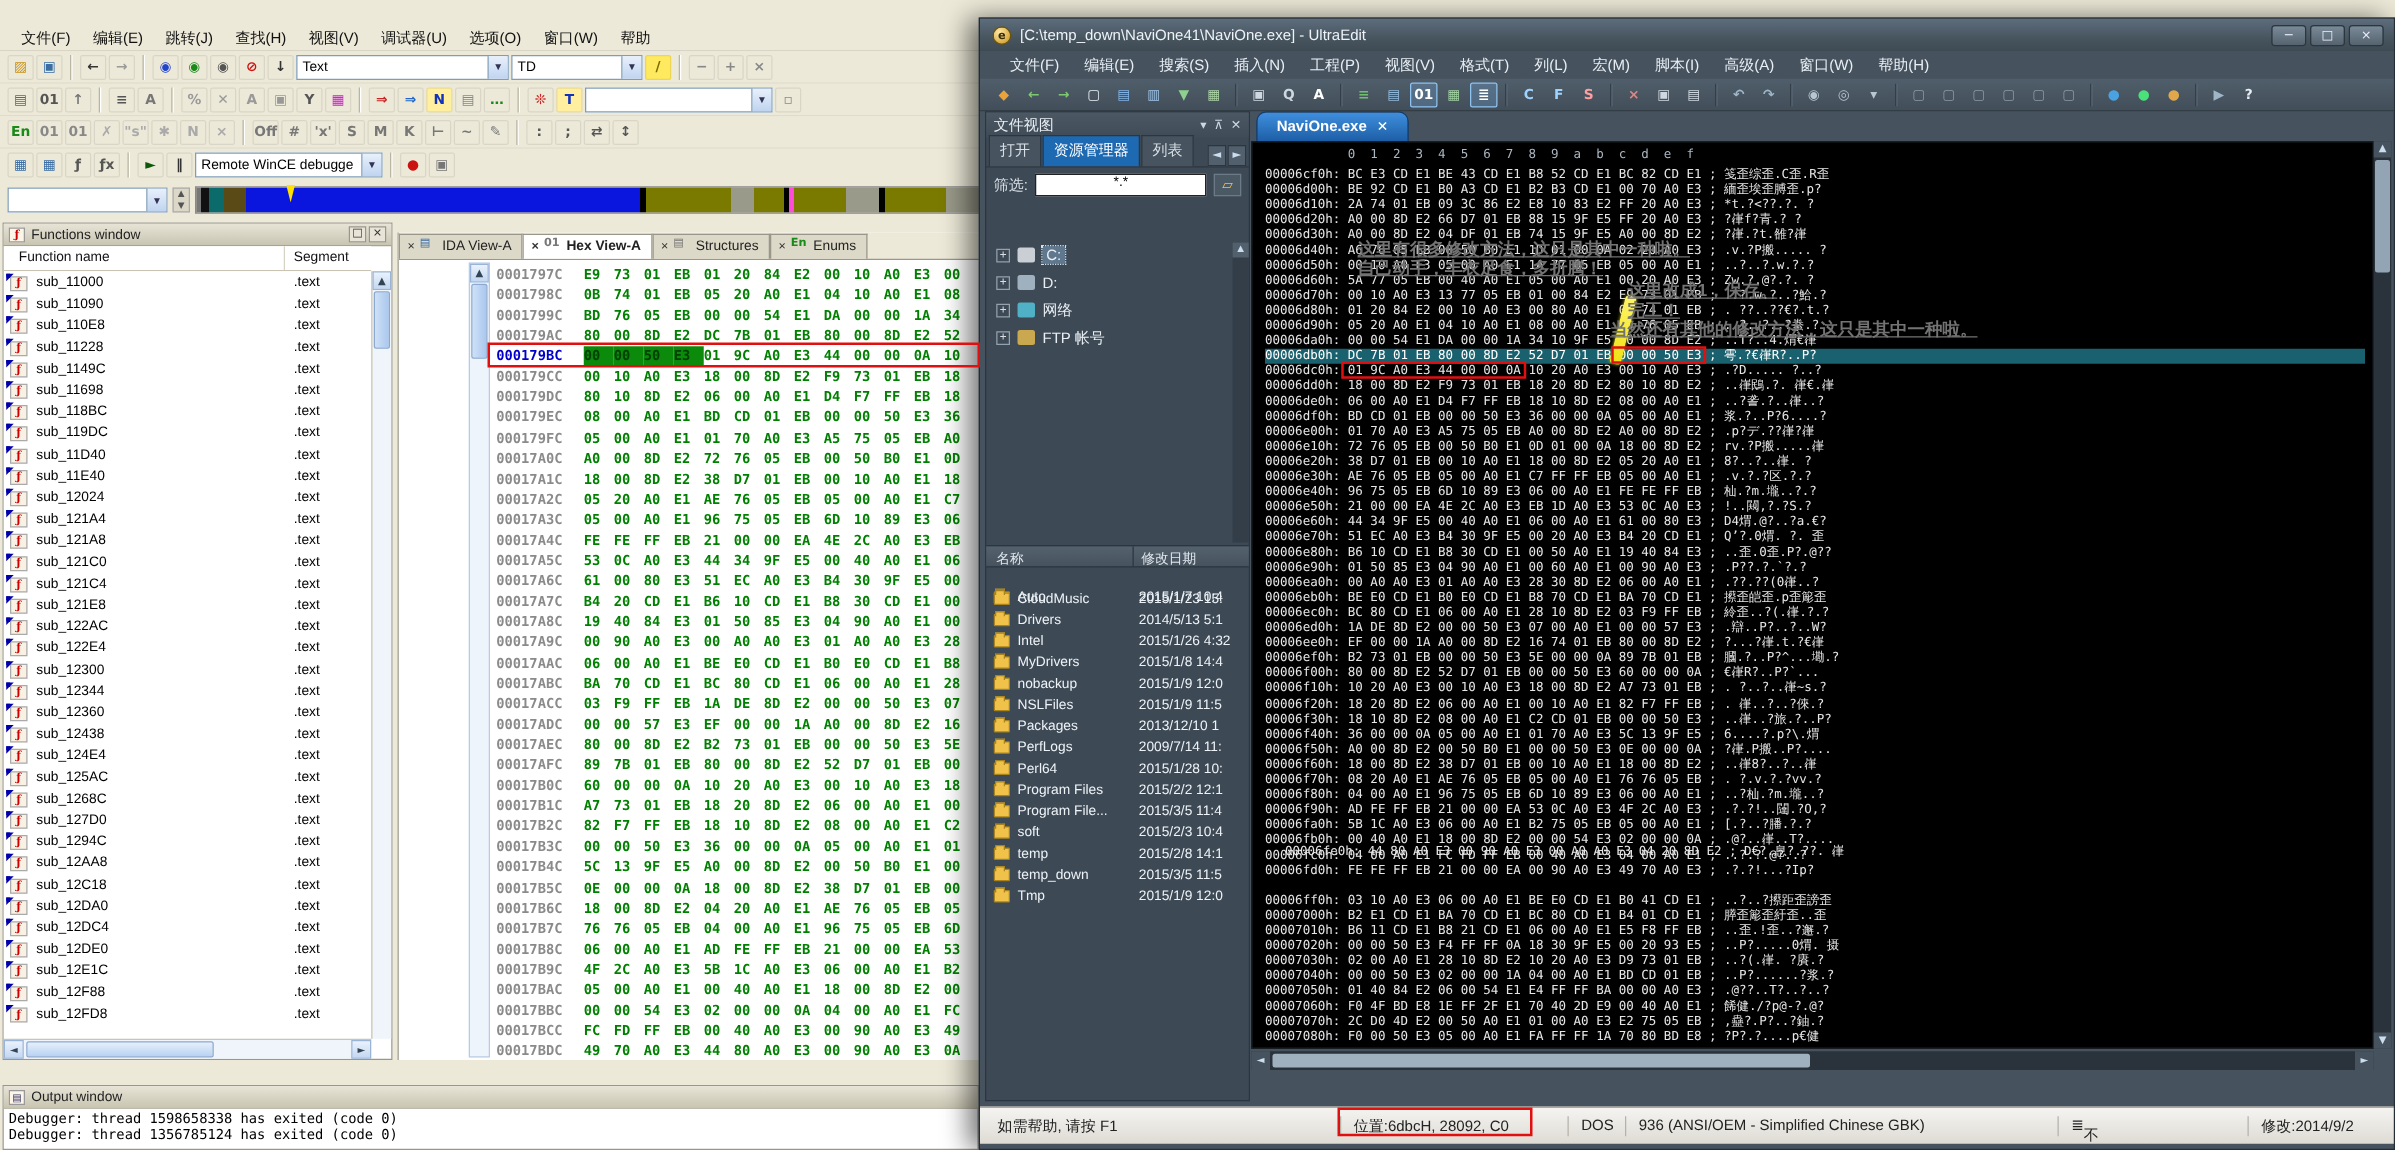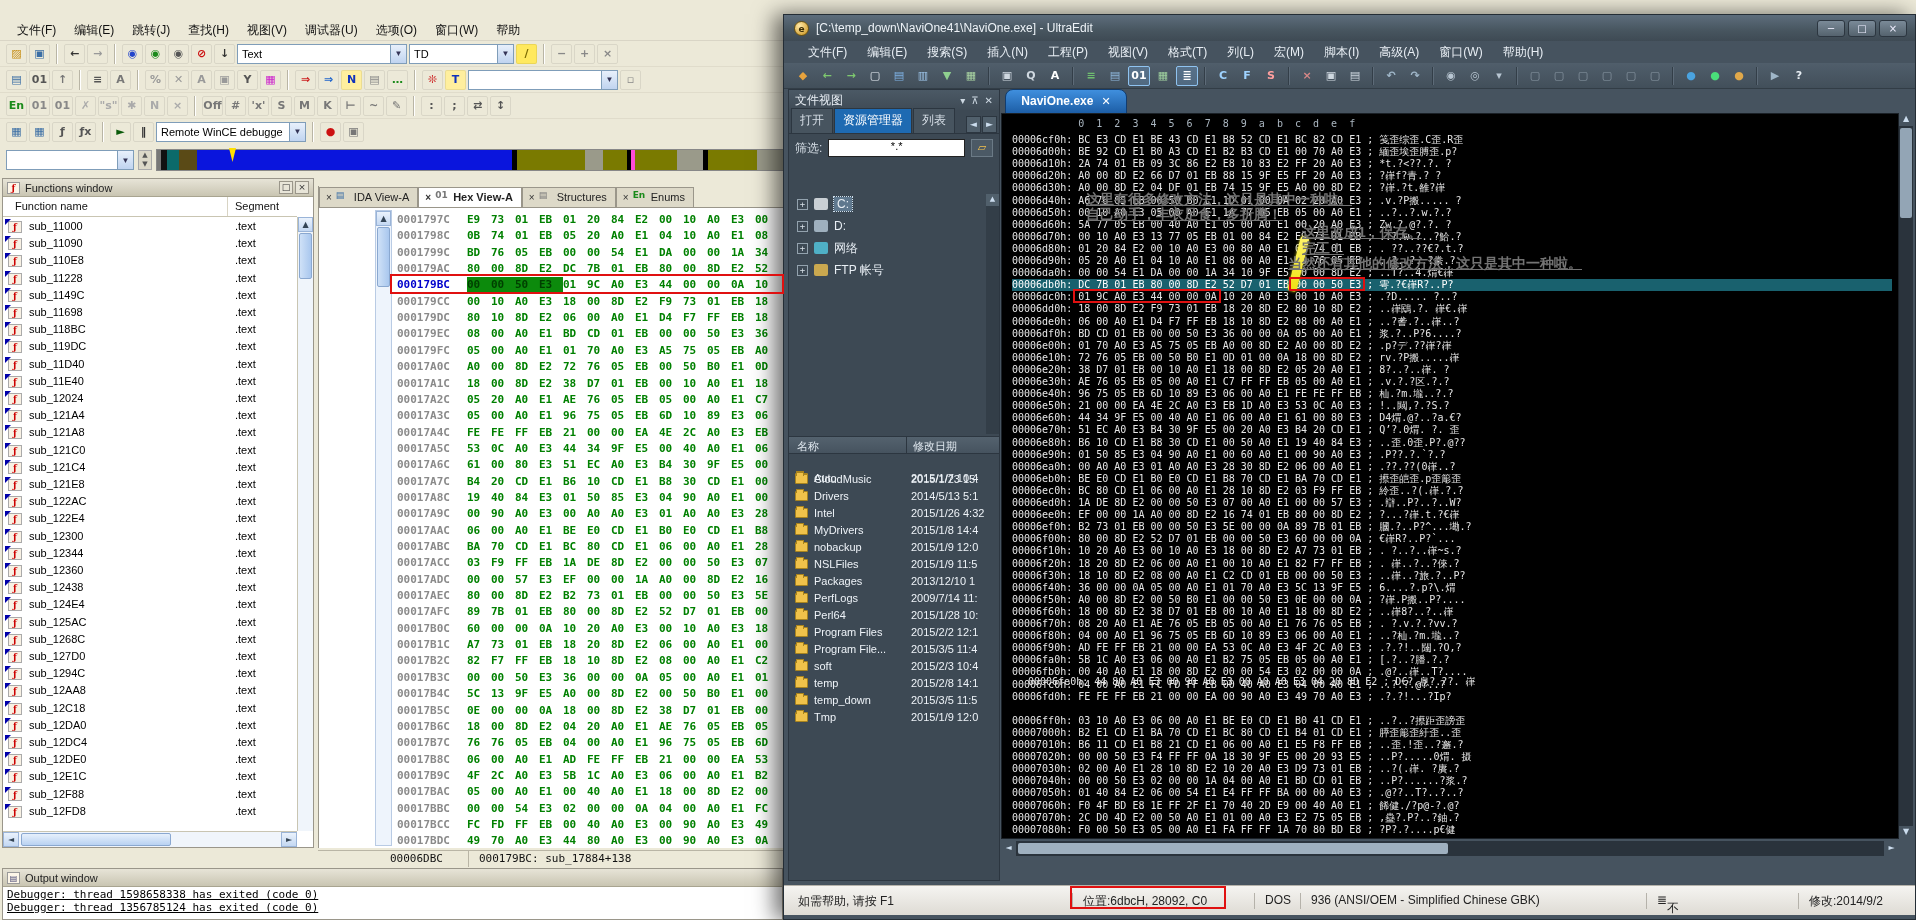--- a/index.html
+++ b/index.html
@@ -73,21 +73,21 @@
   .ihr .addr { display:inline-block; width:70px; color:#8a8a8a; }
   .ihr .addr.sel { color:#0000cc; }
   .ihr .b { display:inline-block; width:24px; color:#008000; }
   .ihr .b.selb { background:#0c8a0c; color:#004000; }
   .ida-status { position:absolute; left:318px; top:850px; width:465px; height:17px; background:#ece9d8;
     border-top:1px solid #b9b5a5; font:11px/16px "DejaVu Sans Mono",monospace; color:#111; }
   .ida-status .s1 { position:absolute; left:72px; }
   .ida-status .s2 { position:absolute; left:150px; border-left:1px solid #b9b5a5; padding-left:10px; }
   .outwin { position:absolute; left:2px; top:868px; width:781px; height:52px; background:#fff; border:1px solid #9a968a; }
   .out-body { position:absolute; top:18px; left:0; right:0; bottom:0; overflow:hidden;
-              font:11px/13px "DejaVu Sans Mono",monospace; color:#000; padding:1px 4px;text-decoration:underline; }
+              font:11px/13px "DejaVu Sans Mono",monospace; color:#000; padding:1px 4px; }
 
   
   .ue { position:absolute; left:783px; top:14px; width:1133px; height:906px; background:#46535f;
         border:1px solid #242d35; box-shadow:-9px 0 20px rgba(0,0,0,0.55); }
   .ue-title { position:absolute; left:0; top:0; right:0; height:26px;
     background:linear-gradient(#5d6d7c,#47555f 60%,#3e4a54); color:#eef3f8; font-size:12px;
     display:flex; align-items:center; gap:7px; padding-left:10px; }
   .ue-logo { width:15px; height:15px; border-radius:50%; background:radial-gradient(circle at 35% 30%,#ffe9a8,#c89018);
              border:1px solid #6a5210; color:#3a2c06; font:bold 9px/14px "DejaVu Sans",sans-serif; text-align:center; }
   .ue-winbtns { margin-left:auto; display:flex; gap:3px; padding-right:8px; }
@@ -551,24 +551,20 @@
           <div class="ihr" style="top: 523.2px;"><span class="addr">00017B7C</span><span class="b">76</span><span class="b">76</span><span class="b">05</span><span class="b">EB</span><span class="b">04</span><span class="b">00</span><span class="b">A0</span><span class="b">E1</span><span class="b">96</span><span class="b">75</span><span class="b">05</span><span class="b">EB</span><span class="b">6D</span></div>
           <div class="ihr" style="top: 539.55px;"><span class="addr">00017B8C</span><span class="b">06</span><span class="b">00</span><span class="b">A0</span><span class="b">E1</span><span class="b">AD</span><span class="b">FE</span><span class="b">FF</span><span class="b">EB</span><span class="b">21</span><span class="b">00</span><span class="b">00</span><span class="b">EA</span><span class="b">53</span></div>
           <div class="ihr" style="top: 555.9px;"><span class="addr">00017B9C</span><span class="b">4F</span><span class="b">2C</span><span class="b">A0</span><span class="b">E3</span><span class="b">5B</span><span class="b">1C</span><span class="b">A0</span><span class="b">E3</span><span class="b">06</span><span class="b">00</span><span class="b">A0</span><span class="b">E1</span><span class="b">B2</span></div>
           <div class="ihr" style="top: 572.25px;"><span class="addr">00017BAC</span><span class="b">05</span><span class="b">00</span><span class="b">A0</span><span class="b">E1</span><span class="b">00</span><span class="b">40</span><span class="b">A0</span><span class="b">E1</span><span class="b">18</span><span class="b">00</span><span class="b">8D</span><span class="b">E2</span><span class="b">00</span></div>
           <div class="ihr" style="top: 588.6px;"><span class="addr">00017BBC</span><span class="b">00</span><span class="b">00</span><span class="b">54</span><span class="b">E3</span><span class="b">02</span><span class="b">00</span><span class="b">00</span><span class="b">0A</span><span class="b">04</span><span class="b">00</span><span class="b">A0</span><span class="b">E1</span><span class="b">FC</span></div>
           <div class="ihr" style="top: 604.95px;"><span class="addr">00017BCC</span><span class="b">FC</span><span class="b">FD</span><span class="b">FF</span><span class="b">EB</span><span class="b">00</span><span class="b">40</span><span class="b">A0</span><span class="b">E3</span><span class="b">00</span><span class="b">90</span><span class="b">A0</span><span class="b">E3</span><span class="b">49</span></div>
           <div class="ihr" style="top: 621.3px;"><span class="addr">00017BDC</span><span class="b">49</span><span class="b">70</span><span class="b">A0</span><span class="b">E3</span><span class="b">44</span><span class="b">80</span><span class="b">A0</span><span class="b">E3</span><span class="b">00</span><span class="b">90</span><span class="b">A0</span><span class="b">E3</span><span class="b">0A</span></div>
         </div>
     </div>
 
-    <div class="ida-status">
-      <span class="s1">00006DBC</span>
-      <span class="s2">000179BC: sub_17884+138</span>
-    </div>
 
     <div class="outwin">
       <div class="pane-title">
         <span class="pt-ico" style="color:#336;font-size:8px">▤</span>
         <span>Output window</span>
       </div>
       <div class="out-body" id="out-lines">
           <div>Debugger: thread 1598658338 has exited (code 0)</div>
           <div>Debugger: thread 1356785124 has exited (code 0)</div>
         </div>

